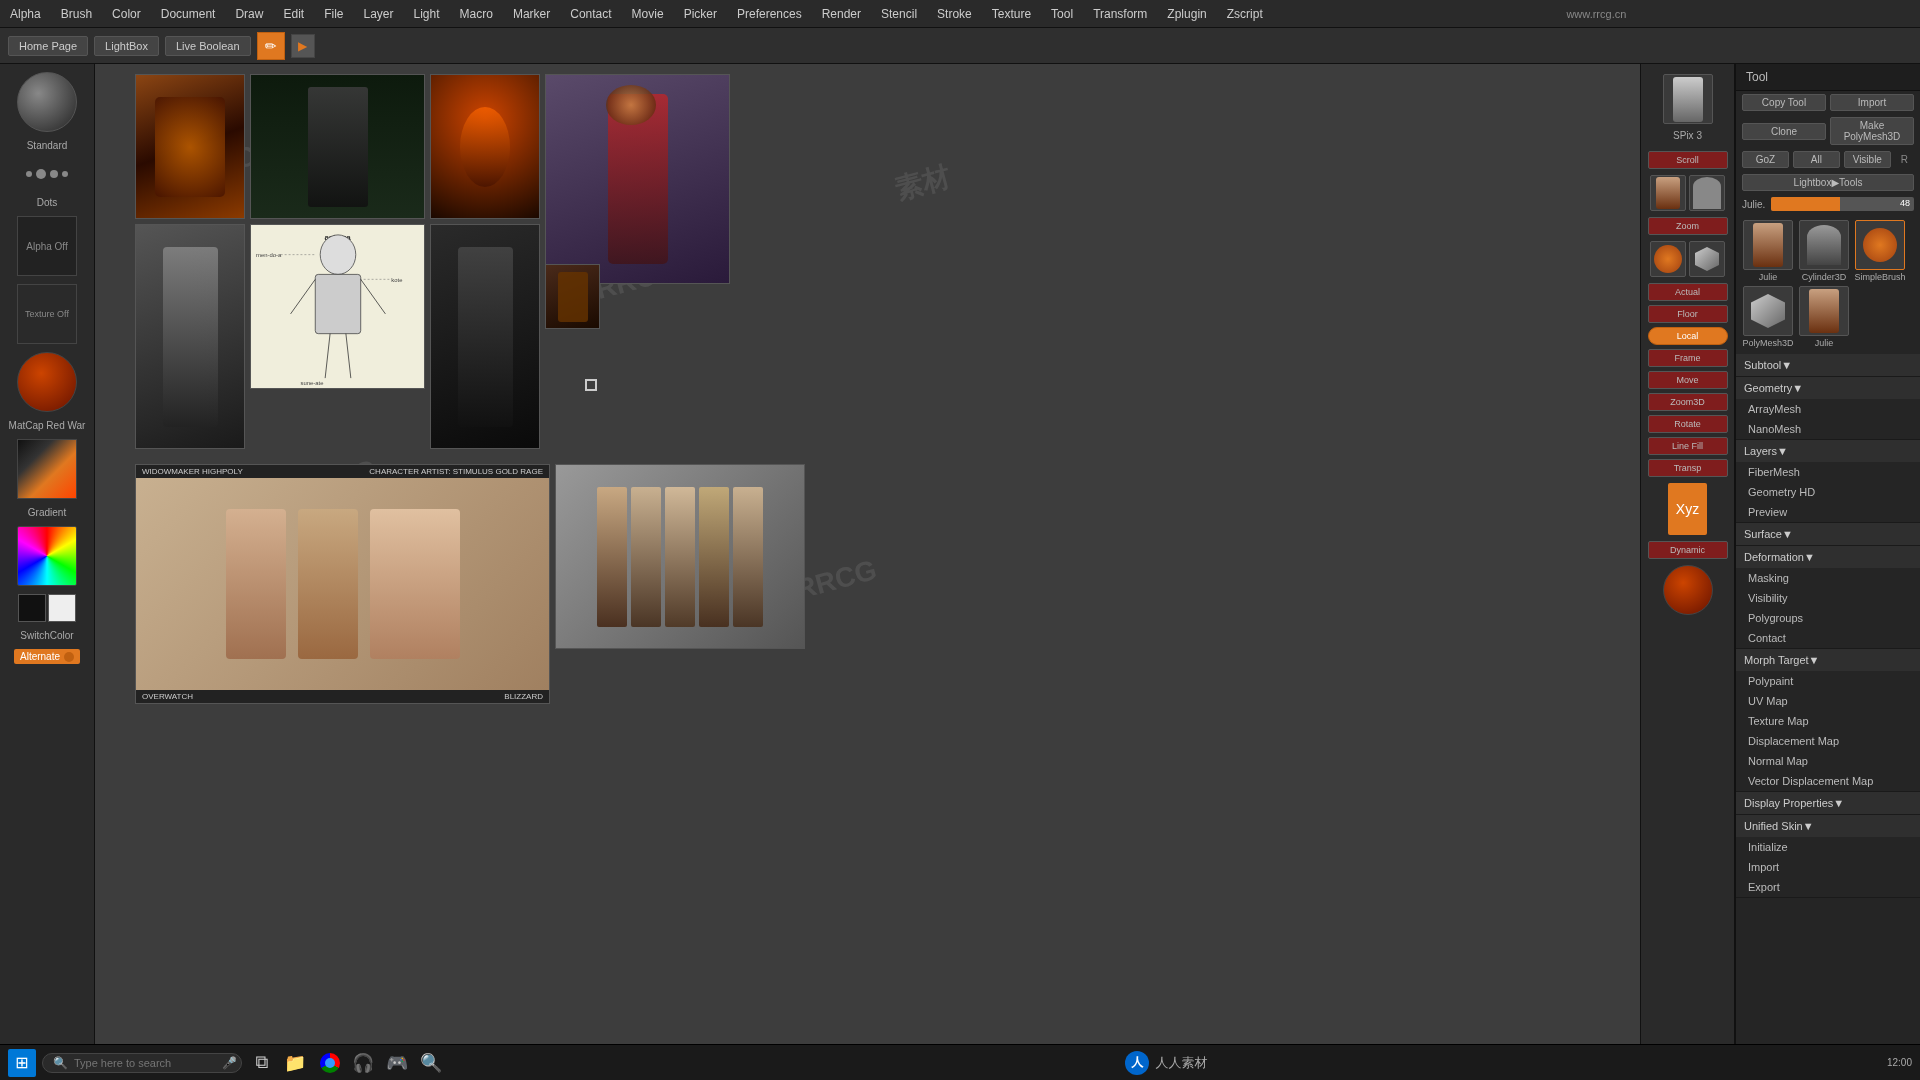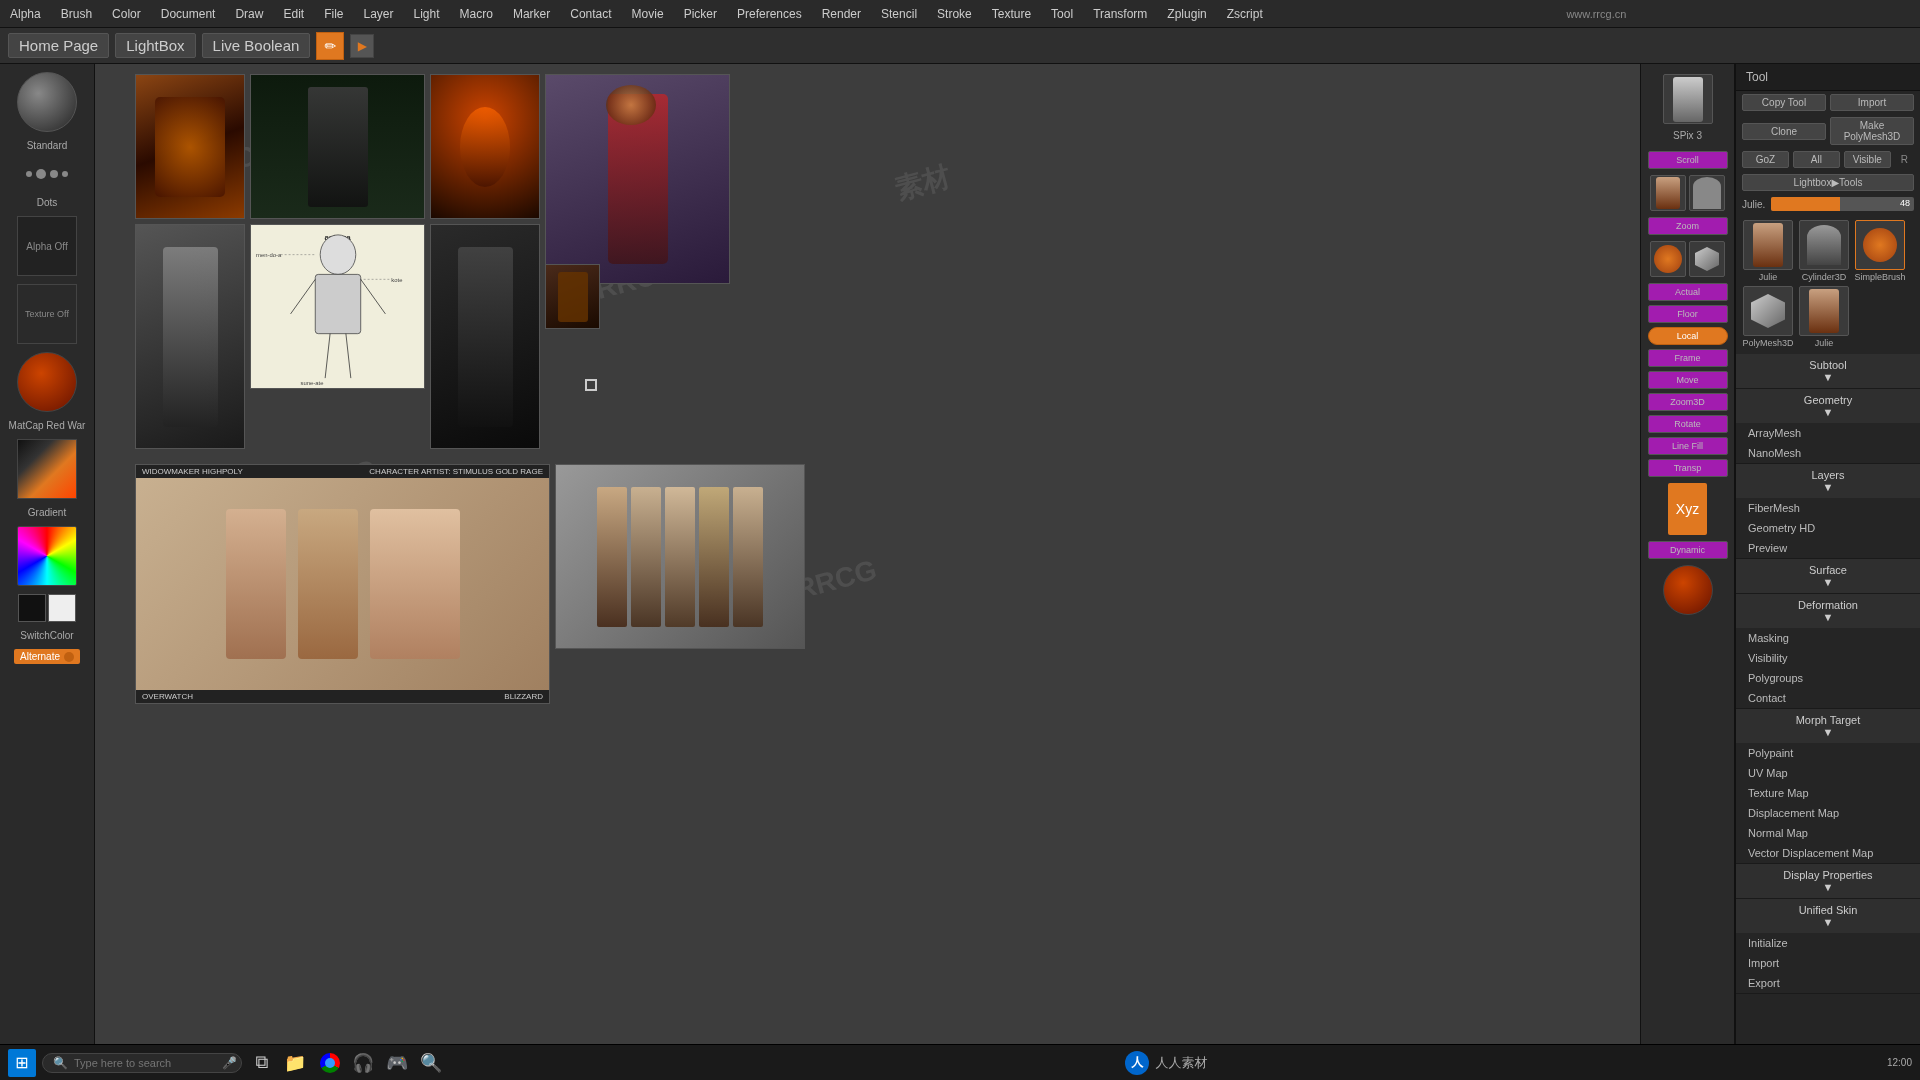--- a/index.html
+++ b/index.html
@@ -40,21 +40,21 @@
       height: 36px;
       padding: 0 8px;
       gap: 6px;
       border-bottom: 1px solid #111;
     }
     .toolbar-btn {
       background: #444;
       border: 1px solid #555;
       color: #ccc;
       padding: 3px 10px;
-      font-size: 15px;
+      font-size: 11px;
       cursor: pointer;
       border-radius: 2px;
     }
     .toolbar-icon-btn {
       background: #e07820;
       border: 1px solid #c06010;
       color: #fff;
       width: 28px;
       height: 28px;
       display: flex;
@@ -203,21 +203,21 @@
       border-left: 1px solid #111;
       border-right: 1px solid #111;
       display: flex;
       flex-direction: column;
       align-items: center;
       padding: 6px 2px;
       gap: 4px;
     }
     .sub-btn {
       width: 80px;
-      background: #a21caf;
+      background: #7f1d1d;
       border: 1px solid #555;
       color: #bbb;
       font-size: 9px;
       padding: 3px 2px;
       text-align: center;
       cursor: pointer;
       border-radius: 2px;
     }
     .sub-btn.active { background: #e07820; color: #fff; border-color: #c06010; border-radius: 9px; }
 
@@ -236,21 +236,20 @@
     }
     .rp-header {
       display: flex;
       align-items: center;
       justify-content: flex-start;
       padding: 5px 8px;
       background: #2f2f2f;
       cursor: pointer;
       font-size: 11px;
       color: #ccc;
-      flex-direction: column;
     }
     .rp-item {
       padding: 4px 12px;
       font-size: 11px;
       color: #bbb;
       cursor: pointer;
       display: flex;
       align-items: center;
       gap: 6px;
     }

